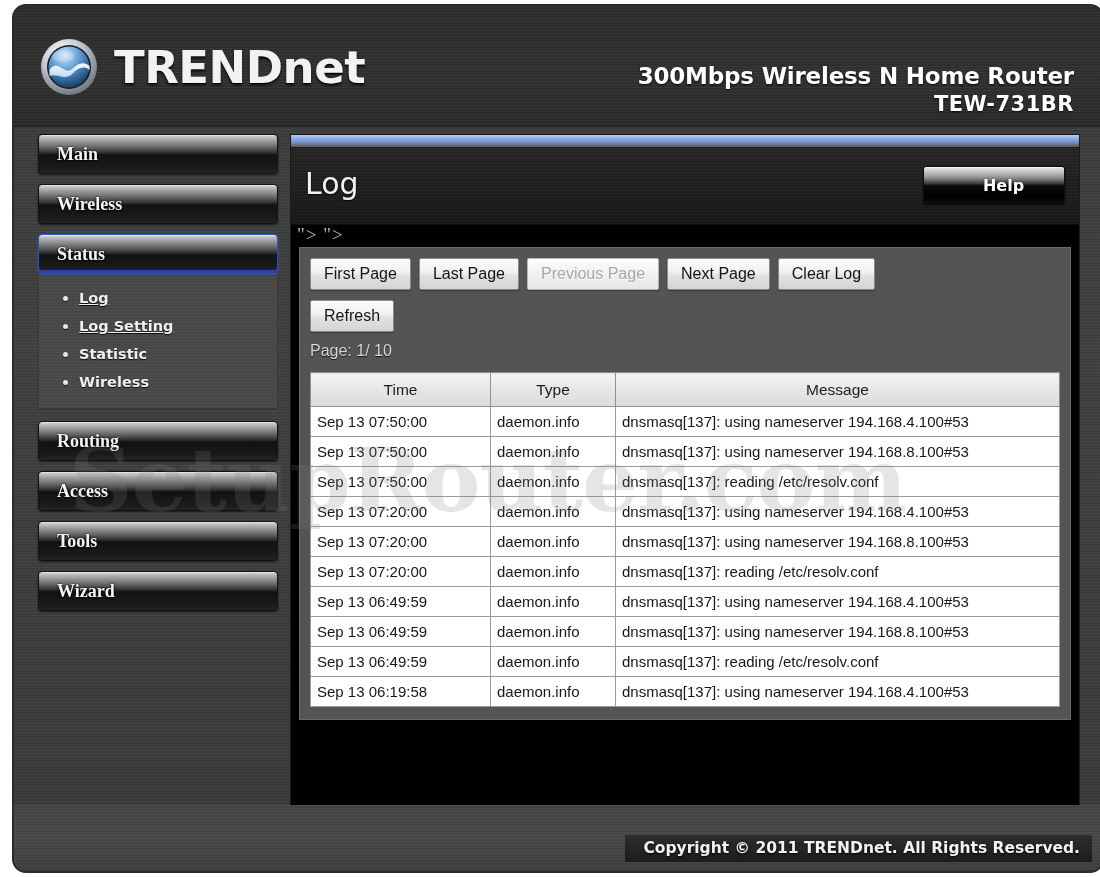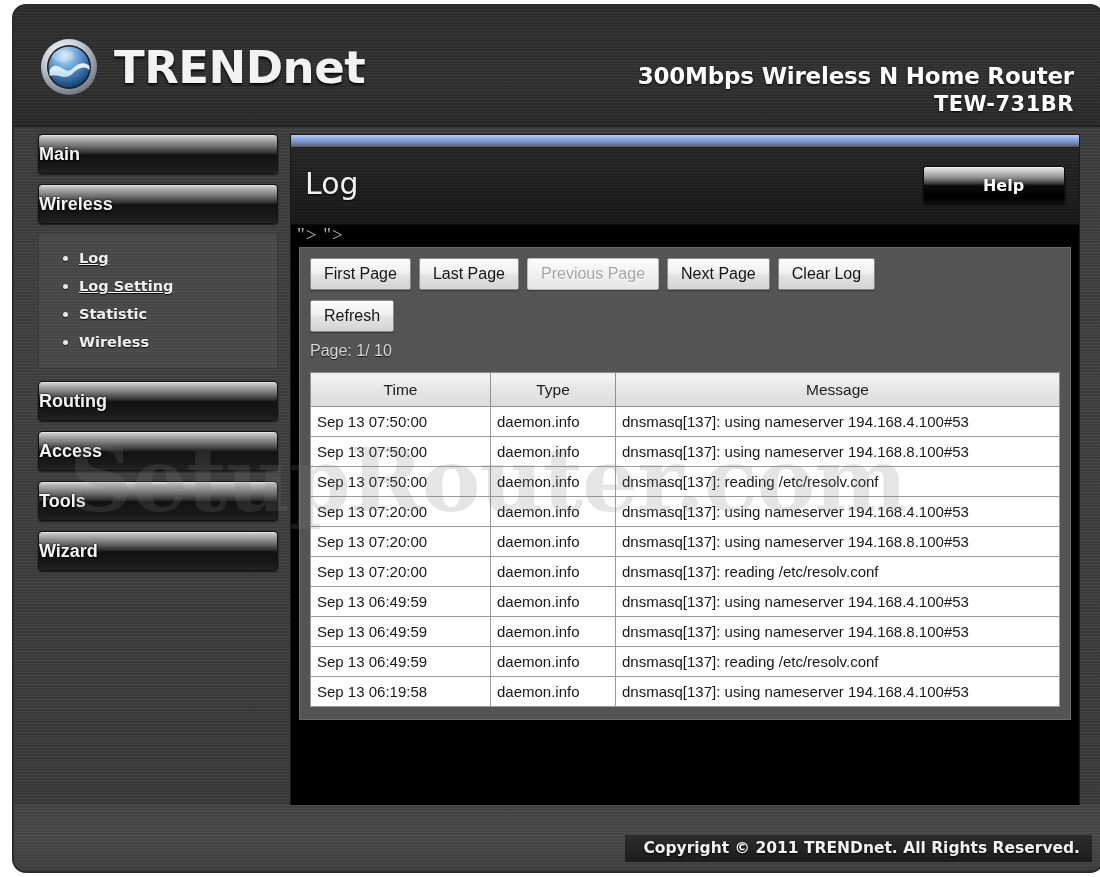--- a/index.html
+++ b/index.html
@@ -96,21 +96,22 @@
     border-radius: 4px;
     border: 1px solid #121212;
     background: linear-gradient(to bottom,
       #d8d8d8 0%, #a9a9a9 12%, #6e6e6e 30%, #2b2b2b 48%,
       #121212 52%, #1a1a1a 85%, #242424 100%);
     box-shadow: inset 0 1px 0 rgba(255,255,255,0.35), 0 1px 2px rgba(0,0,0,0.6);
     display: flex; align-items: center;
     cursor: pointer;
   }
   .nav-btn span {
-    font-family: Liberation Sans, sans-serif;
+    margin-left: 18px;
+    font-family: Liberation Serif, serif;
     font-weight: bold;
     font-size: 18px;
     color: #f4f4f4;
     text-shadow: 0 1px 2px rgba(0,0,0,0.95), 0 0 2px rgba(0,0,0,0.9);
   }
   .nav-btn.active {
     border: 1px solid #2c50b8;
     box-shadow: inset 0 1px 0 rgba(255,255,255,0.5),
                 inset 0 -3px 0 #2c3fb0,
                 0 0 3px rgba(50,90,220,0.6);
@@ -393,20 +394,23 @@
   <div id="sidebar">
 
     <div class="nav-btn">
       <span>Main</span>
     </div>
 
     <div class="nav-btn">
       <span>Wireless</span>
     </div>
 
+    <div class="nav-btn active">
+      <span>Status</span>
+    </div>
 
     <div id="submenu">
       <div class="sub-item link">
         <span class="sub-bullet"></span>
         <span class="sub-label">Log</span>
       </div>
       <div class="sub-item link">
         <span class="sub-bullet"></span>
         <span class="sub-label">Log Setting</span>
       </div>

